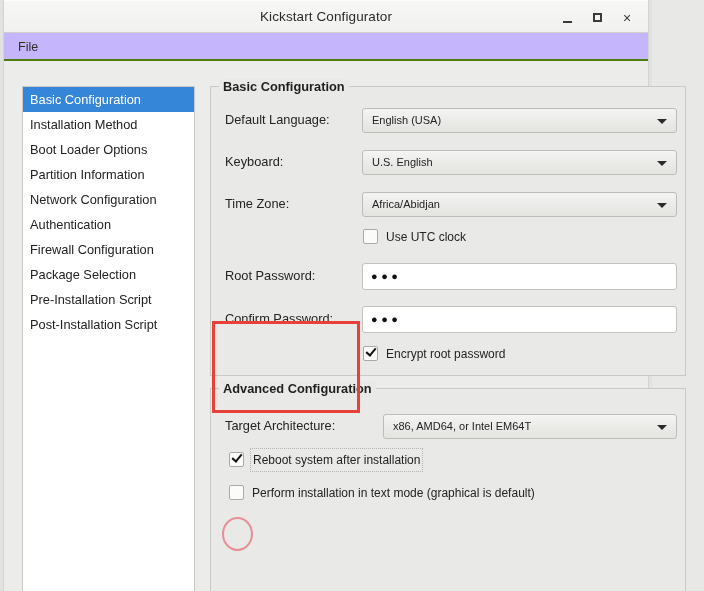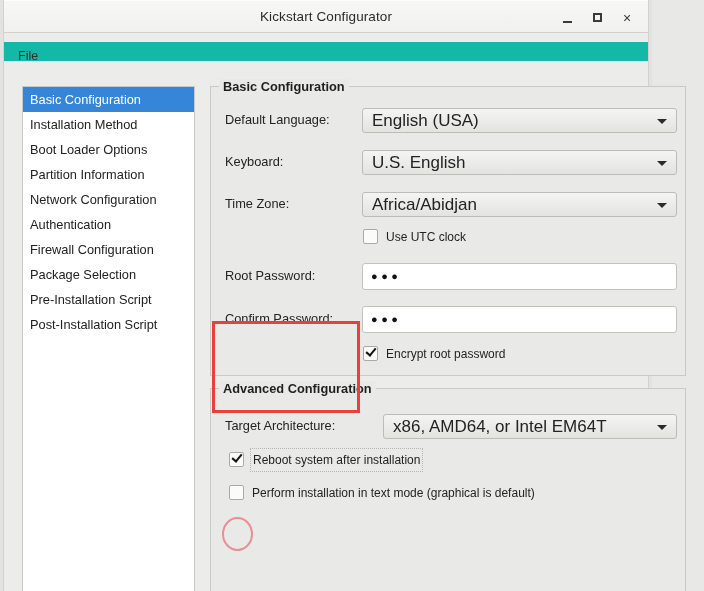--- a/index.html
+++ b/index.html
@@ -59,22 +59,22 @@
     display: block; width: 9px; height: 1.5px;
     background: #3a3a3a; margin: 12px auto 0 auto;
   }
   #btn-max .glyph {
     display: block; width: 9px; height: 9px;
     border: 2px solid #3a3a3a; margin: 4px auto 0 auto;
   }
 
   
   #menubar {
-    position: absolute; left: 4px; top: 42px; right: 4px; height: 28px;
-    background: #14b8a6;
+    position: absolute; left: 4px; top: 33px; right: 4px; height: 28px;
+    background: #c4b5fd;
     border-bottom: 2px solid #4d7c0f;
   }
   .menu-item {
     position: absolute; top: 5px;
     font-size: 12.5px; color: #2e2e2e;
     padding: 2px 6px;
     cursor: default;
   }
   #menu-file { left: 8px; }
   #menu-help { left: 44px; margin-top: 20px; }
@@ -153,21 +153,21 @@
     height: 25px;
     background: linear-gradient(to bottom, #f4f4f2 0%, #e3e3e0 100%);
     border: 1px solid #bcbcb9;
     border-radius: 3px;
     cursor: default;
   }
   .combo .val {
     position: absolute;
     left: 9px; top: 0;
     height: 23px; line-height: 23px;
-    font-size: 17px;
+    font-size: 11px;
     color: #232323;
     white-space: nowrap;
   }
   .combo .arrow {
     position: absolute;
     right: 9px; top: 10px;
     width: 0; height: 0;
     border-left: 5px solid transparent;
     border-right: 5px solid transparent;
     border-top: 5px solid #2b2b2b;

